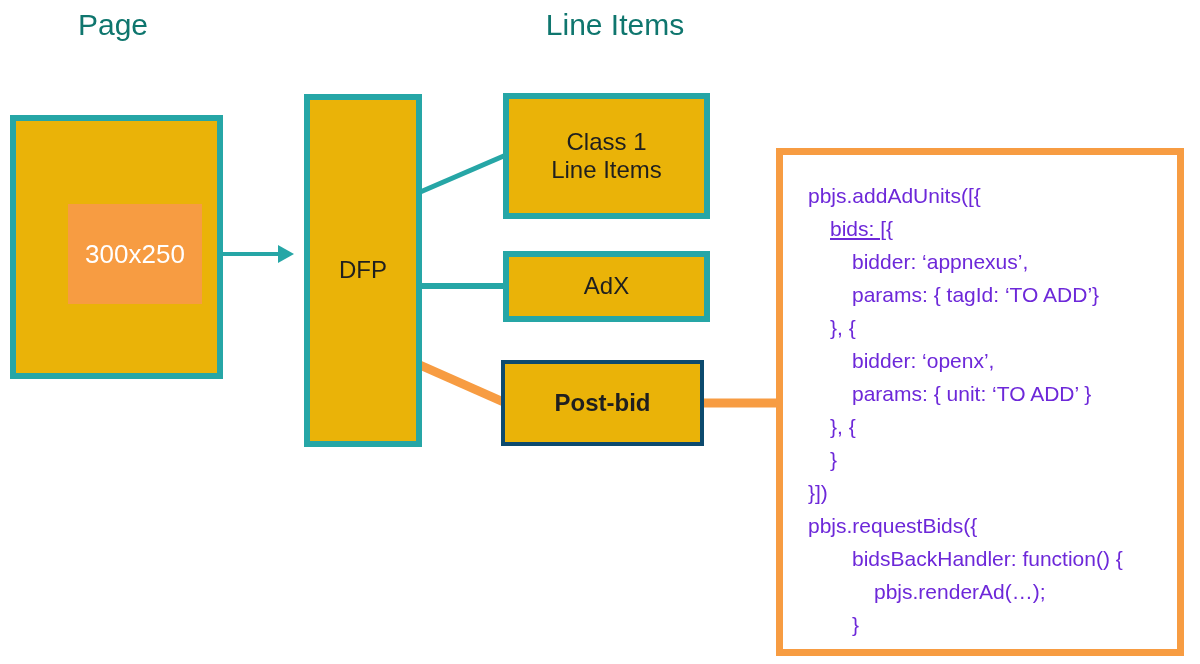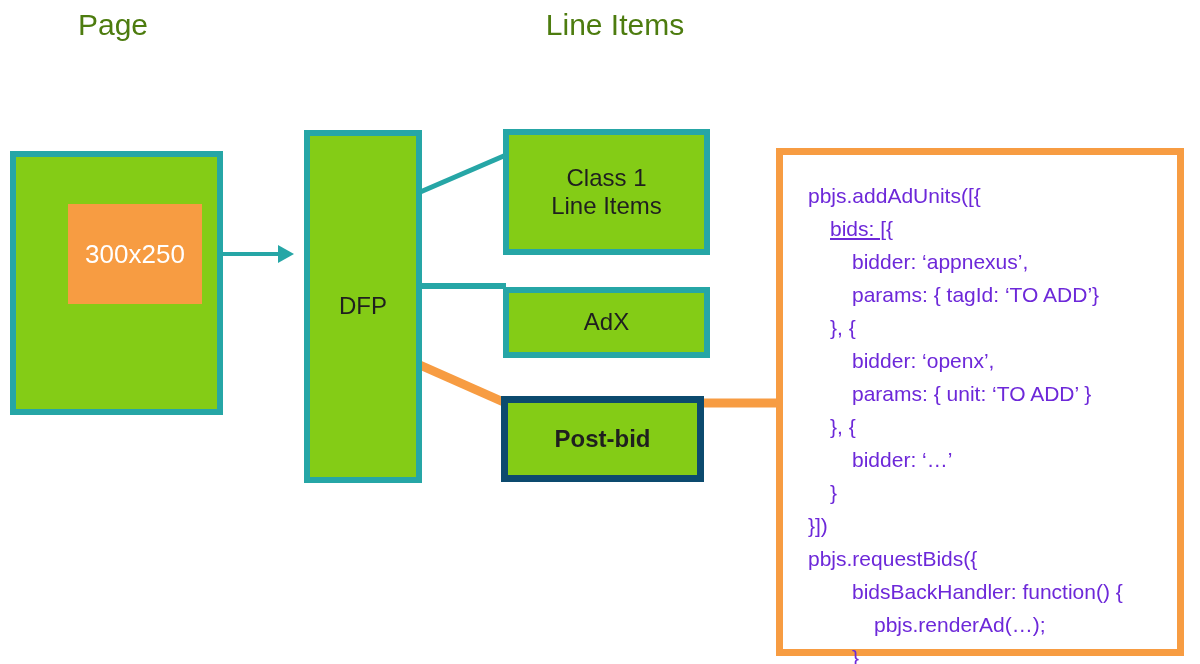--- a/index.html
+++ b/index.html
@@ -17,39 +17,38 @@
     height: 664px;
     background: #ffffff;
     overflow: hidden;
   }
 
   
   .col-header {
     position: absolute;
     font-size: 30px;
     font-weight: 400;
-    color: #4d7c0f;
+    color: #0f766e;
     text-align: center;
     white-space: nowrap;
     line-height: 1;
   }
 
   
   .box {
     position: absolute;
     box-sizing: border-box;
-    background: #84cc16;
+    background: #eab308;
     display: flex;
     align-items: center;
     justify-content: center;
     text-align: center;
-    margin-top: 36px;
   }
   .box-teal { border: 6px solid #26A6A6; }
-  .box-orange { border: 7px solid #0c4a6e; }
+  .box-orange { border: 4px solid #0c4a6e; }
 
   .box-label {
     font-size: 24px;
     color: #1f1f1f;
     line-height: 1.18;
   }
   .box-label.bold { font-weight: bold; }
 
   
   #creative-300x250 {
@@ -149,21 +148,20 @@
   <div id="code-panel">
     <div id="code-lines">
         <div class="code-line" style="padding-left: 0px;"><span>pbjs.addAdUnits([{</span></div>
         <div class="code-line" style="padding-left: 22px; text-decoration: underline;"><span>bids: [{</span></div>
         <div class="code-line" style="padding-left: 44px;"><span>bidder: ‘</span><b>appnexus</b><span>’,</span></div>
         <div class="code-line" style="padding-left: 44px;"><span>params: { tagId: ‘TO ADD’}</span></div>
         <div class="code-line" style="padding-left: 22px;"><span>}, {</span></div>
         <div class="code-line" style="padding-left: 44px;"><span>bidder: ‘</span><b>openx</b><span>’,</span></div>
         <div class="code-line" style="padding-left: 44px;"><span>params: { unit: ‘TO ADD’ }</span></div>
         <div class="code-line" style="padding-left: 22px;"><span>}, {</span></div>
-        <div class="code-line" style="padding-left: 44px;"><span>bidder: ‘</span><b>…</b><span>’</span></div>
         <div class="code-line" style="padding-left: 22px;"><span>}</span></div>
         <div class="code-line" style="padding-left: 0px;"><span>}])</span></div>
         <div class="code-line" style="padding-left: 0px;"><span>pbjs.requestBids({</span></div>
         <div class="code-line" style="padding-left: 44px;"><span>bidsBackHandler: function() {</span></div>
         <div class="code-line" style="padding-left: 66px;"><span>pbjs.renderAd(…);</span></div>
         <div class="code-line" style="padding-left: 44px;"><span>}</span></div>
       </div>
   </div>
 
 </div>

